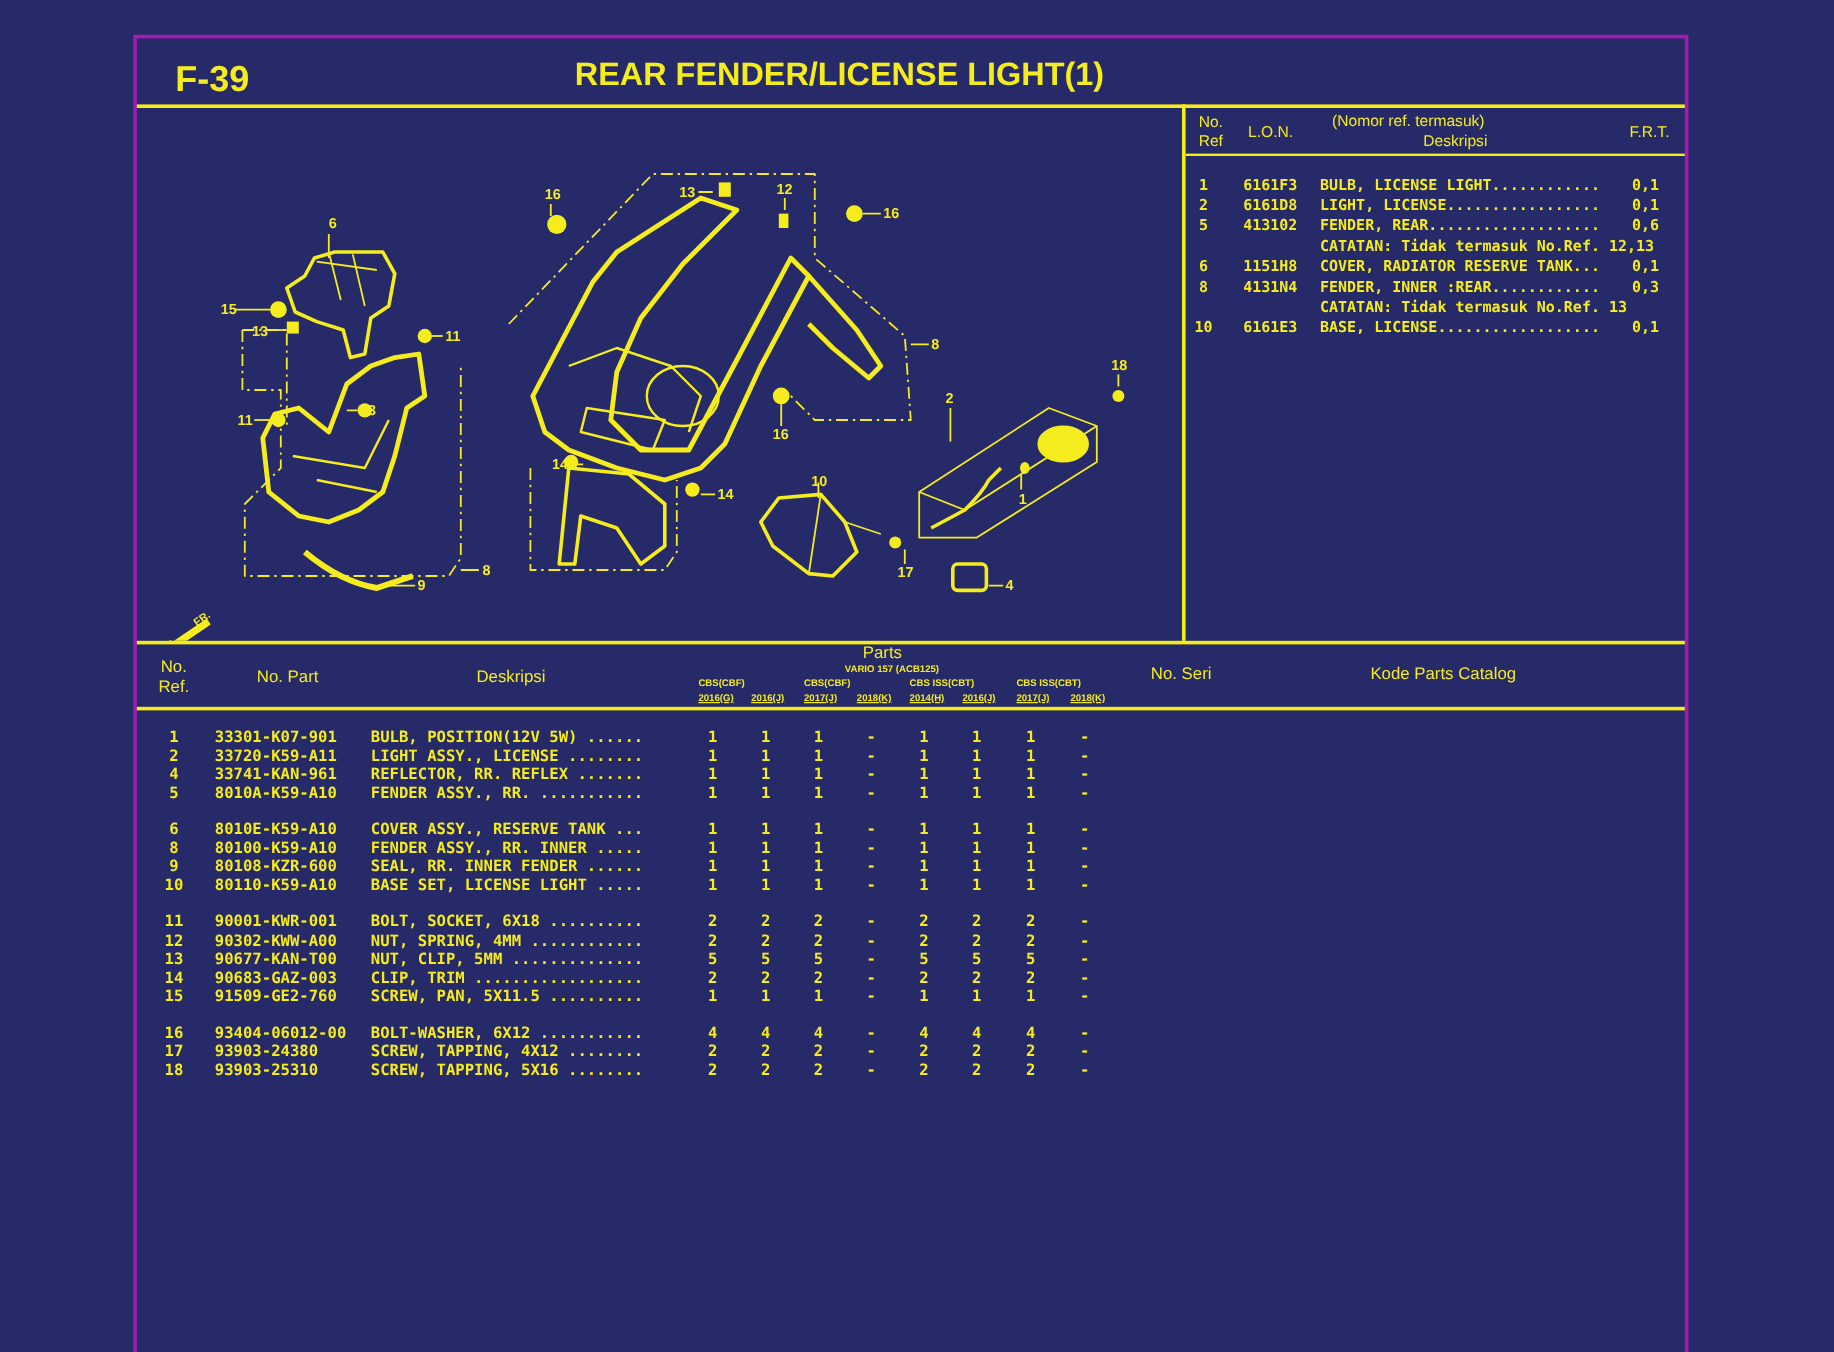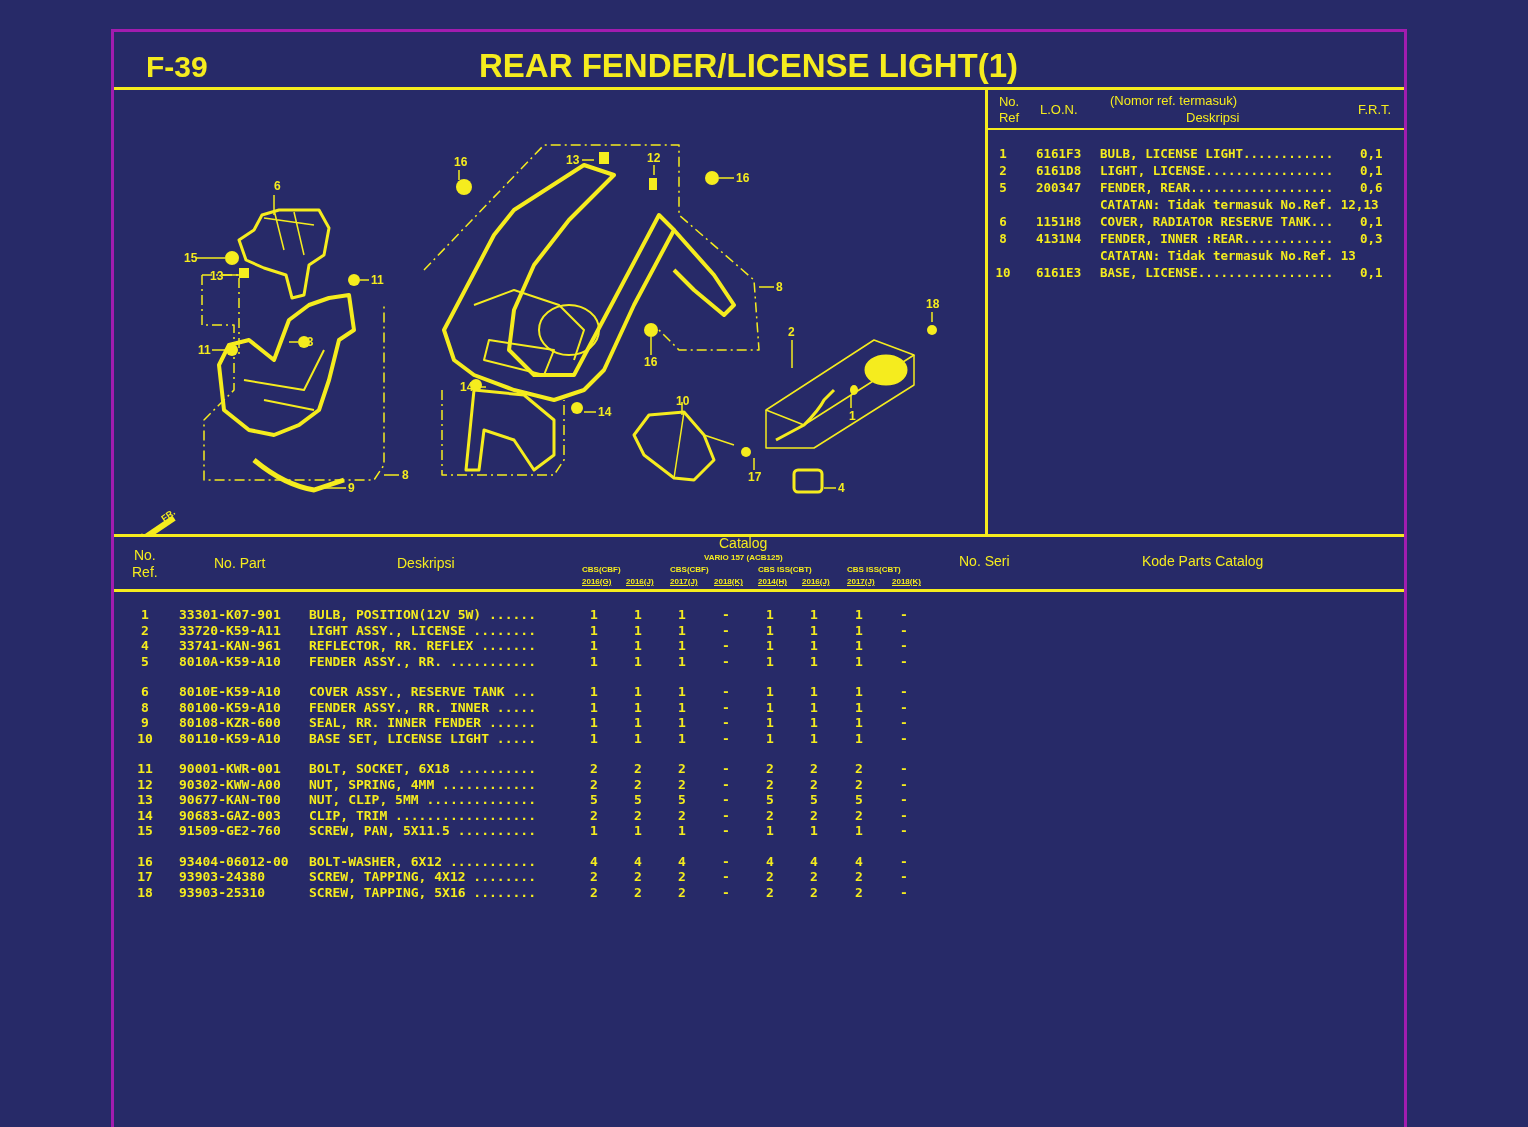--- a/index.html
+++ b/index.html
@@ -7,21 +7,21 @@
     width:1528px; height:1127px; background:#272a68; position:relative; overflow:hidden;
     font-family:"Liberation Sans", sans-serif; color:#f5ec1e;
   }
   .frame {
     position:absolute; left:111px; top:29px; width:1296px; height:1127px;
     border:3px solid #a21caf; box-sizing:border-box;text-decoration:underline;
   }
   .hline { position:absolute; height:3px; background:#f5ec1e; }
   .vline { position:absolute; width:3px; background:#f5ec1e; }
   .code { position:absolute; left:32px; top:18px; font-weight:bold; font-size:30px; letter-spacing:0px; }
-  .title { position:absolute; left:365px; top:15px; font-weight:bold; font-size:33px; }
+  .title { position:absolute; left:365px; top:15px; font-weight:bold; font-size:27px; }
   .mono { font-family:"DejaVu Sans Mono", "Liberation Mono", monospace; font-weight:bold; }
 
   
   .lon-head { position:absolute; font-size:13px; line-height:16px; text-align:center; }
   .lon-row { position:absolute; left:0; font-size:12.5px; white-space:pre; }
   .lon-ref { position:absolute; width:30px; text-align:center; }
   .lon-code { position:absolute; left:48px; }
   .lon-desc { position:absolute; left:112px; }
   .lon-frt { position:absolute; left:372px; }
 
@@ -162,38 +162,38 @@
     </div>
     <div class="lon-head" style="left:52px;top:12px;">L.O.N.</div>
     <div class="lon-head" style="left:122px;top:3px;">(Nomor ref. termasuk)</div>
     <div class="lon-head" style="left:198px;top:20px;">Deskripsi</div>
     <div class="lon-head" style="left:370px;top:12px;">F.R.T.</div>
     <div class="hline" style="left:0;top:38px;width:416px;height:2px;"></div>
 
     <div id="lon-rows" class="mono">
         <div class="lon-row" style="top: 56px;"><span class="lon-ref">1</span><span class="lon-code">6161F3</span><span class="lon-desc">BULB, LICENSE LIGHT............</span><span class="lon-frt">0,1</span></div>
         <div class="lon-row" style="top: 73px;"><span class="lon-ref">2</span><span class="lon-code">6161D8</span><span class="lon-desc">LIGHT, LICENSE.................</span><span class="lon-frt">0,1</span></div>
-        <div class="lon-row" style="top: 90px;"><span class="lon-ref">5</span><span class="lon-code">200347</span><span class="lon-desc">FENDER, REAR...................</span><span class="lon-frt">0,6</span></div>
+        <div class="lon-row" style="top: 90px;"><span class="lon-ref">5</span><span class="lon-code">413102</span><span class="lon-desc">FENDER, REAR...................</span><span class="lon-frt">0,6</span></div>
         <div class="lon-row" style="top: 107px;"><span class="lon-ref"></span><span class="lon-code"></span><span class="lon-desc">CATATAN: Tidak termasuk No.Ref. 12,13</span><span class="lon-frt"></span></div>
         <div class="lon-row" style="top: 124px;"><span class="lon-ref">6</span><span class="lon-code">1151H8</span><span class="lon-desc">COVER, RADIATOR RESERVE TANK...</span><span class="lon-frt">0,1</span></div>
         <div class="lon-row" style="top: 141px;"><span class="lon-ref">8</span><span class="lon-code">4131N4</span><span class="lon-desc">FENDER, INNER :REAR............</span><span class="lon-frt">0,3</span></div>
         <div class="lon-row" style="top: 158px;"><span class="lon-ref"></span><span class="lon-code"></span><span class="lon-desc">CATATAN: Tidak termasuk No.Ref. 13</span><span class="lon-frt"></span></div>
         <div class="lon-row" style="top: 175px;"><span class="lon-ref">10</span><span class="lon-code">6161E3</span><span class="lon-desc">BASE, LICENSE..................</span><span class="lon-frt">0,1</span></div>
       </div>
   </div>
 
   <div class="hline" style="left:0;top:502px;width:1290px;"></div>
   <div style="position:absolute;left:0;top:505px;width:1290px;height:52px;">
     <div class="pt-head" style="left:18px;top:10px;">
       <div>No.</div>
       <div>Ref.</div>
     </div>
     <div class="pt-head" style="left:100px;top:18px;">No. Part</div>
     <div class="pt-head" style="left:283px;top:18px;">Deskripsi</div>
-    <div class="pt-head" style="left:605px;top:-2px;">Catalog</div>
+    <div class="pt-head" style="left:605px;top:-2px;">Parts</div>
     <div class="small-h" style="left:590px;top:16px;">VARIO 157 (ACB125)</div>
     <div id="variant-head">
         <div class="small-h" style="left: 468px; top: 28px;">CBS(CBF)</div>
         <div class="small-h" style="left: 556px; top: 28px;">CBS(CBF)</div>
         <div class="small-h" style="left: 644px; top: 28px;">CBS ISS(CBT)</div>
         <div class="small-h" style="left: 733px; top: 28px;">CBS ISS(CBT)</div>
       </div>
     <div id="year-head">
         <div class="small-h" style="left: 468px; top: 40px; text-decoration: underline;">2016(G)</div>
         <div class="small-h" style="left: 512px; top: 40px; text-decoration: underline;">2016(J)</div>

